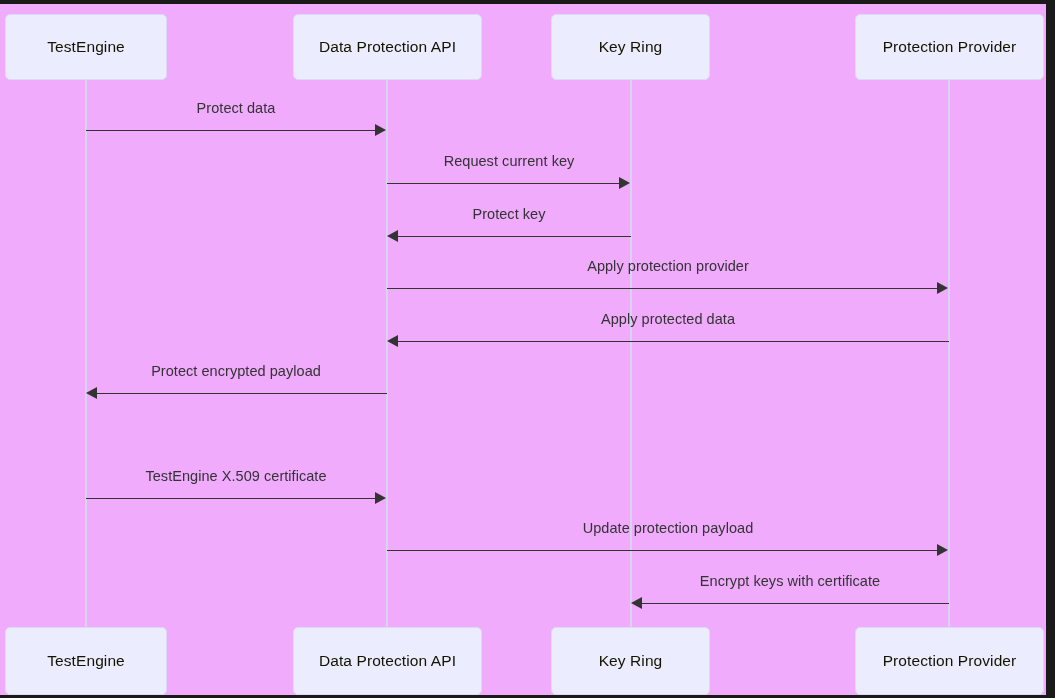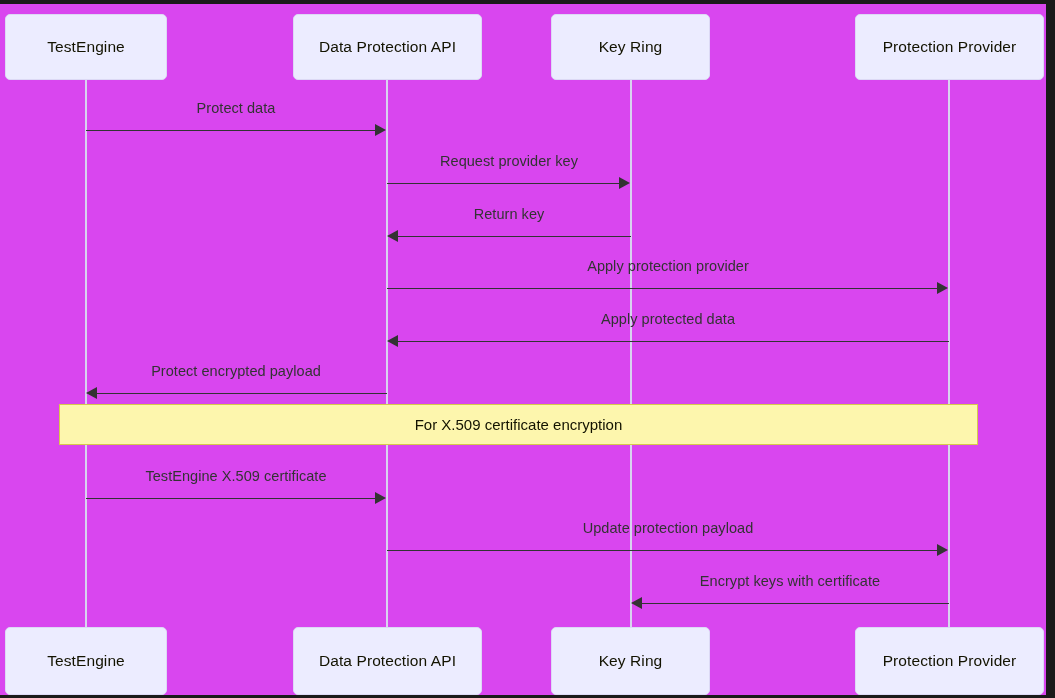--- a/index.html
+++ b/index.html
@@ -15,21 +15,21 @@
     background: #1a1a1a;
     overflow: hidden;
     font-family: "Liberation Sans", sans-serif;
   }
   #diagram {
     position: absolute;
     left: 0;
     top: 4px;
     width: 1046px;
     height: 691px;
-    background: #d946ef;
+    background: #f0abfc;
     overflow: hidden;
   }
   .lifeline {
     position: absolute;
     width: 2px;
     background: #d8d3ef;
     top: 76px;
     height: 547px;
   }
   .actor-box {
@@ -110,43 +110,40 @@
       <span>Key Ring</span>
     </div>
     <div class="actor-box" style="left:855px; top:10px; width:189px; height:66px">
       <span>Protection Provider</span>
     </div>
 
     <div class="msg-label" style="left:236px; top:96px">Protect data</div>
     <div class="msg-line" style="left:86px; top:126px; width:292px"></div>
     <div class="arrow-head right" style="left:375px; top:120px"></div>
 
-    <div class="msg-label" style="left:509px; top:149px">Request provider key</div>
+    <div class="msg-label" style="left:509px; top:149px">Request current key</div>
     <div class="msg-line" style="left:387px; top:179px; width:235px"></div>
     <div class="arrow-head right" style="left:619px; top:173px"></div>
 
-    <div class="msg-label" style="left:509px; top:202px">Return key</div>
+    <div class="msg-label" style="left:509px; top:202px">Protect key</div>
     <div class="msg-line" style="left:398px; top:232px; width:233px"></div>
     <div class="arrow-head left" style="left:387px; top:226px"></div>
 
     <div class="msg-label" style="left:668px; top:254px">Apply protection provider</div>
     <div class="msg-line" style="left:387px; top:284px; width:553px"></div>
     <div class="arrow-head right" style="left:937px; top:278px"></div>
 
     <div class="msg-label" style="left:668px; top:307px">Apply protected data</div>
     <div class="msg-line" style="left:398px; top:337px; width:551px"></div>
     <div class="arrow-head left" style="left:387px; top:331px"></div>
 
     <div class="msg-label" style="left:236px; top:359px">Protect encrypted payload</div>
     <div class="msg-line" style="left:97px; top:389px; width:290px"></div>
     <div class="arrow-head left" style="left:86px; top:383px"></div>
 
-    <div class="note-box" style="left:59px; top:400px; width:919px; height:41px">
-      <span class="note-text">For X.509 certificate encryption</span>
-    </div>
 
     <div class="msg-label" style="left:236px; top:464px">TestEngine X.509 certificate</div>
     <div class="msg-line" style="left:86px; top:494px; width:292px"></div>
     <div class="arrow-head right" style="left:375px; top:488px"></div>
 
     <div class="msg-label" style="left:668px; top:516px">Update protection payload</div>
     <div class="msg-line" style="left:387px; top:546px; width:553px"></div>
     <div class="arrow-head right" style="left:937px; top:540px"></div>
 
     <div class="msg-label" style="left:790px; top:569px">Encrypt keys with certificate</div>

